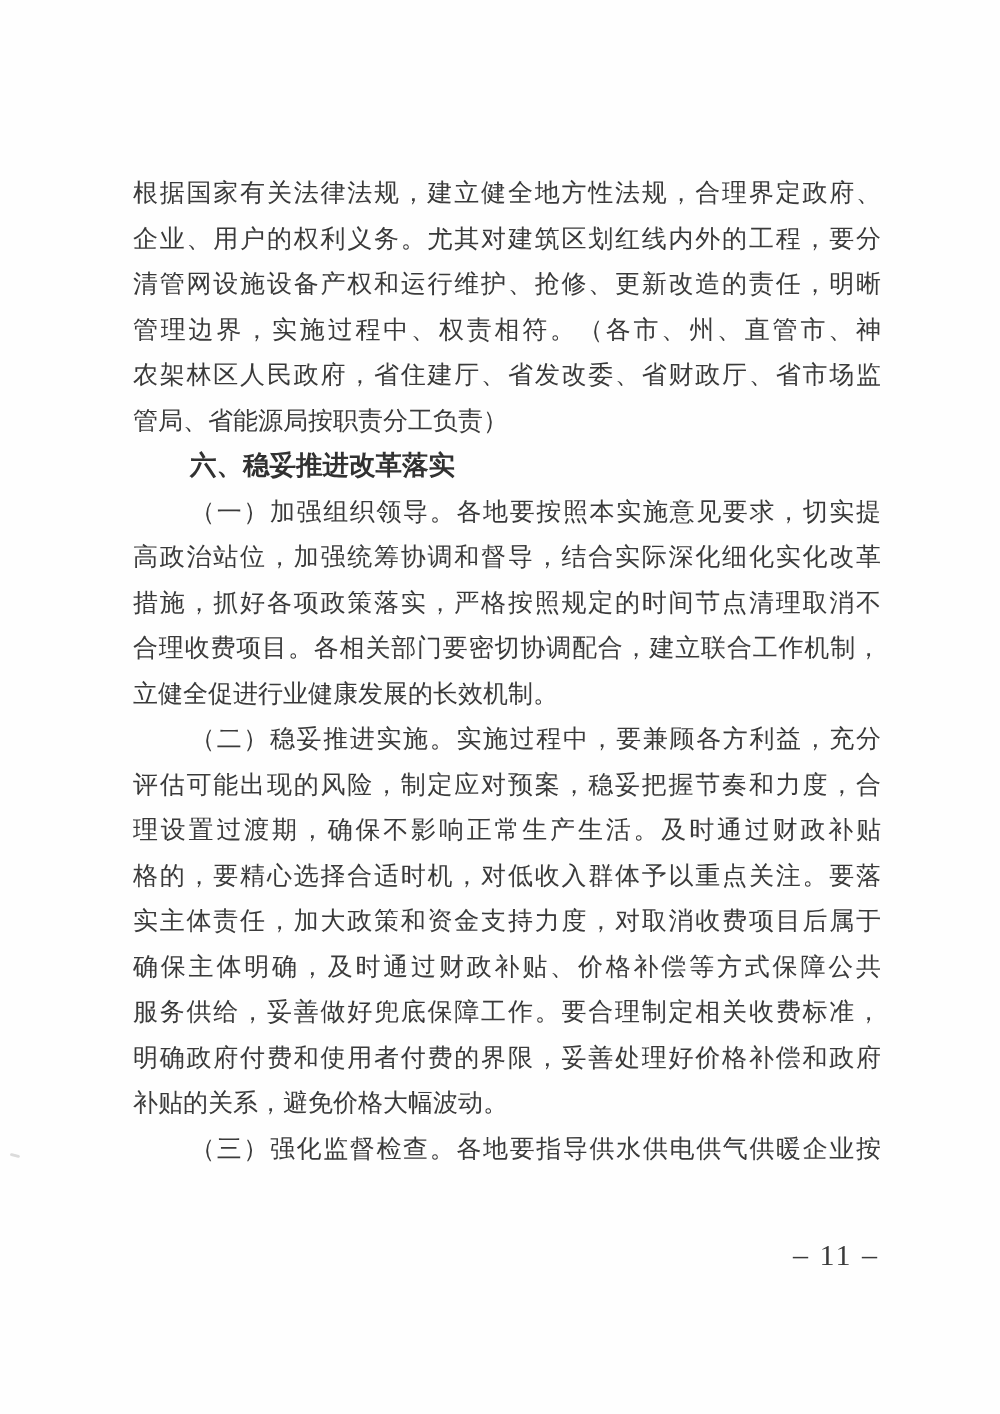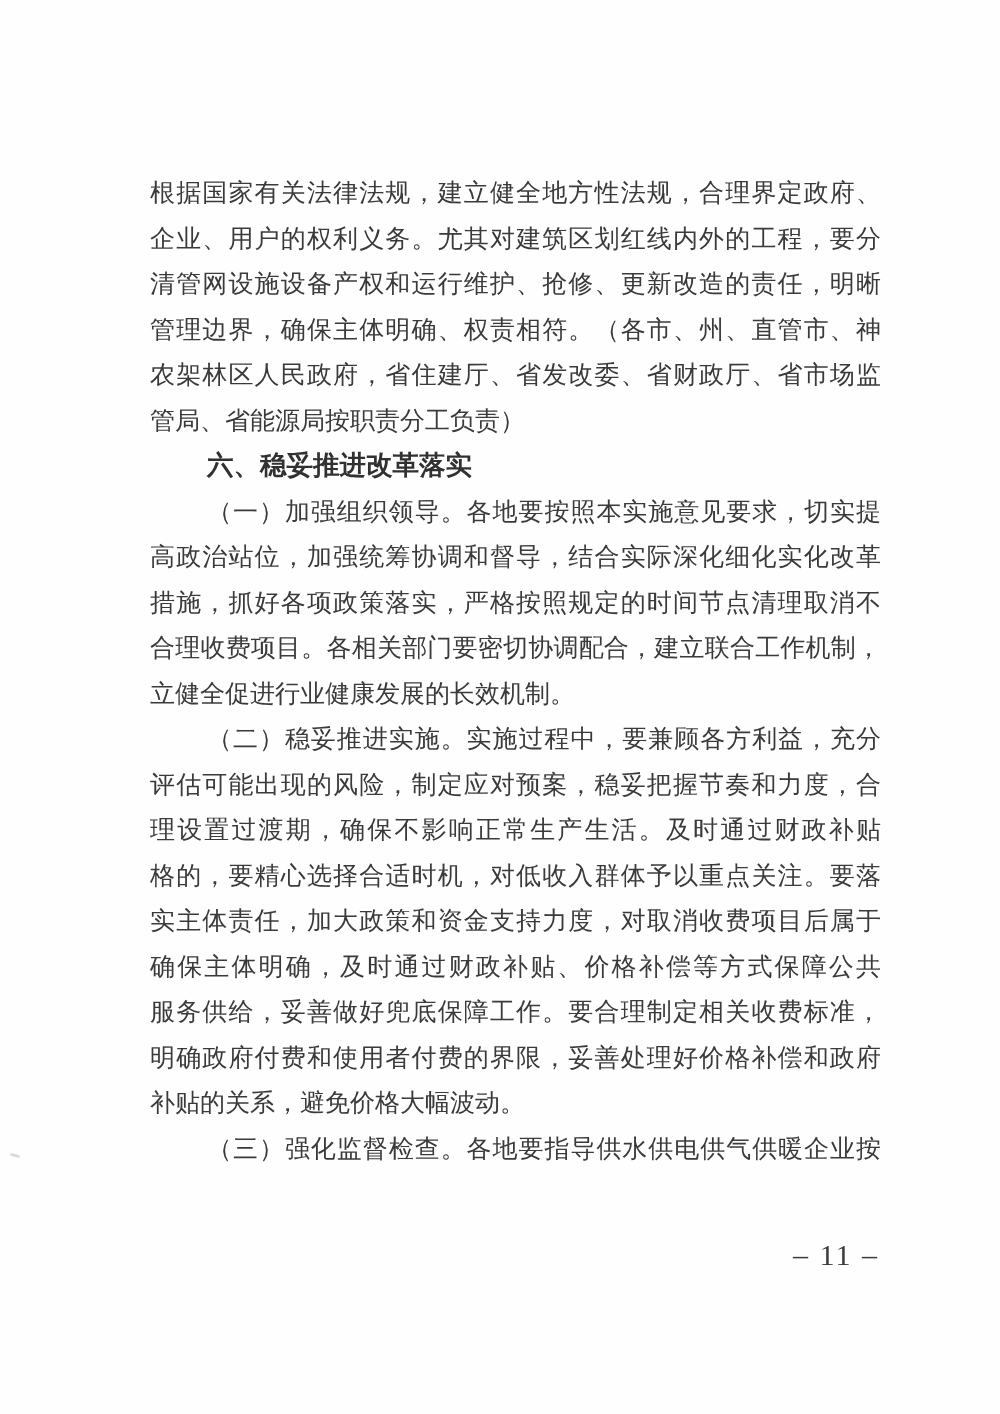--- a/index.html
+++ b/index.html
@@ -22,21 +22,20 @@
     width: 748px;
   }
   .line {
     height: 45.5px;
     line-height: 45.5px;
     font-size: 25px;
     color: #3a3a3a;
     text-align: justify;
     text-align-last: justify;
     overflow: hidden;
-    margin-left: 17px;
   }
   .line.last {
     text-align-last: left;
   }
   .line.indent {
     padding-left: 57px;
   }
   .heading {
     font-family: Liberation Serif, serif;
     font-weight: 700;
@@ -73,21 +72,21 @@
 
 <div class="sheet">
 
   <div class="speck"></div>
 
   <div class="textblock">
 
     <div class="line">根据国家有关法律法规，建立健全地方性法规，合理界定政府、</div>
     <div class="line">企业、用户的权利义务。尤其对建筑区划红线内外的工程，要分</div>
     <div class="line">清管网设施设备产权和运行维护、抢修、更新改造的责任，明晰</div>
-    <div class="line">管理边界，确保主体明确、权责相符。（各市、州、直管市、神</div>
+    <div class="line">管理边界，实施过程中、权责相符。（各市、州、直管市、神</div>
     <div class="line">农架林区人民政府，省住建厅、省发改委、省财政厅、省市场监</div>
     <div class="line last">管局、省能源局按职责分工负责）</div>
 
     <div class="line heading indent">六、稳妥推进改革落实</div>
 
     <div class="line indent">（一）加强组织领导。各地要按照本实施意见要求，切实提</div>
     <div class="line">高政治站位，加强统筹协调和督导，结合实际深化细化实化改革</div>
     <div class="line">措施，抓好各项政策落实，严格按照规定的时间节点清理取消不</div>
     <div class="line">合理收费项目。各相关部门要密切协调配合，建立联合工作机制，</div>
     <div class="line last">立健全促进行业健康发展的长效机制。</div>

